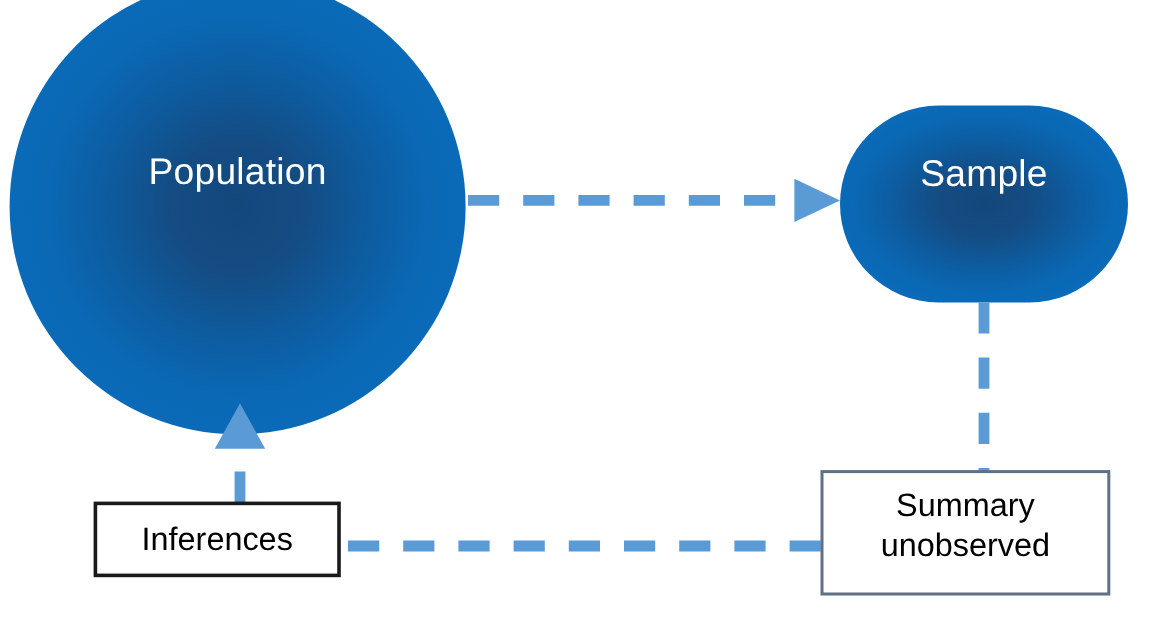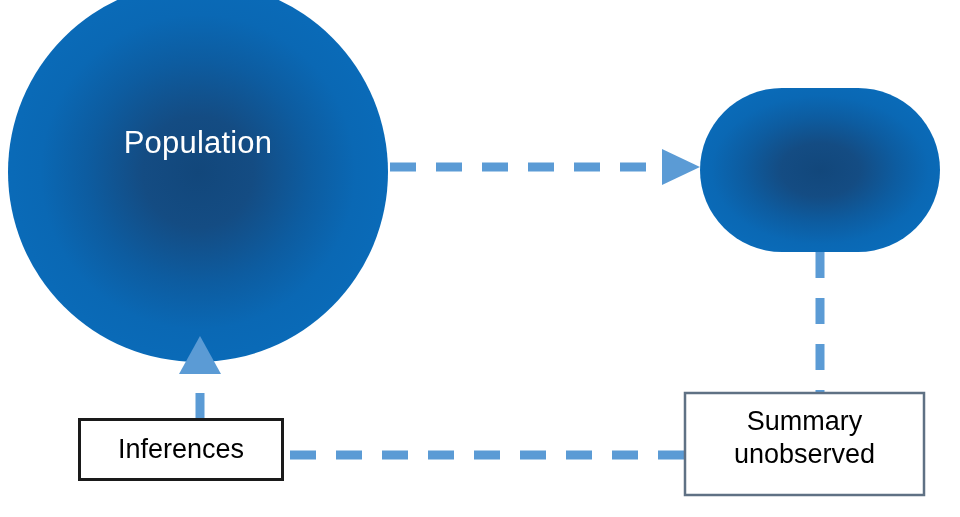--- a/index.html
+++ b/index.html
@@ -124,20 +124,21 @@
     <rect x="79.5" y="419.5" width="203" height="60" fill="#FFFFFF" stroke="#1A1A1A" stroke-width="3"></rect>
 
     <rect x="685" y="393" width="239" height="102" fill="#FFFFFF" stroke="#5F7184" stroke-width="2.5"></rect>
   </svg>
 
   <div class="node-label" id="population-label">
     <span class="label-main">Population</span>
   </div>
 
   <div class="node-label" id="sample-label">
+    <span class="label-main">Sample</span>
   </div>
 
   <div class="box-label" id="inferences-label">Inferences</div>
 
   <div class="box-label" id="summary-label">
     <div>
       <div>Summary</div>
       <div>unobserved</div>
     </div>
   </div>

